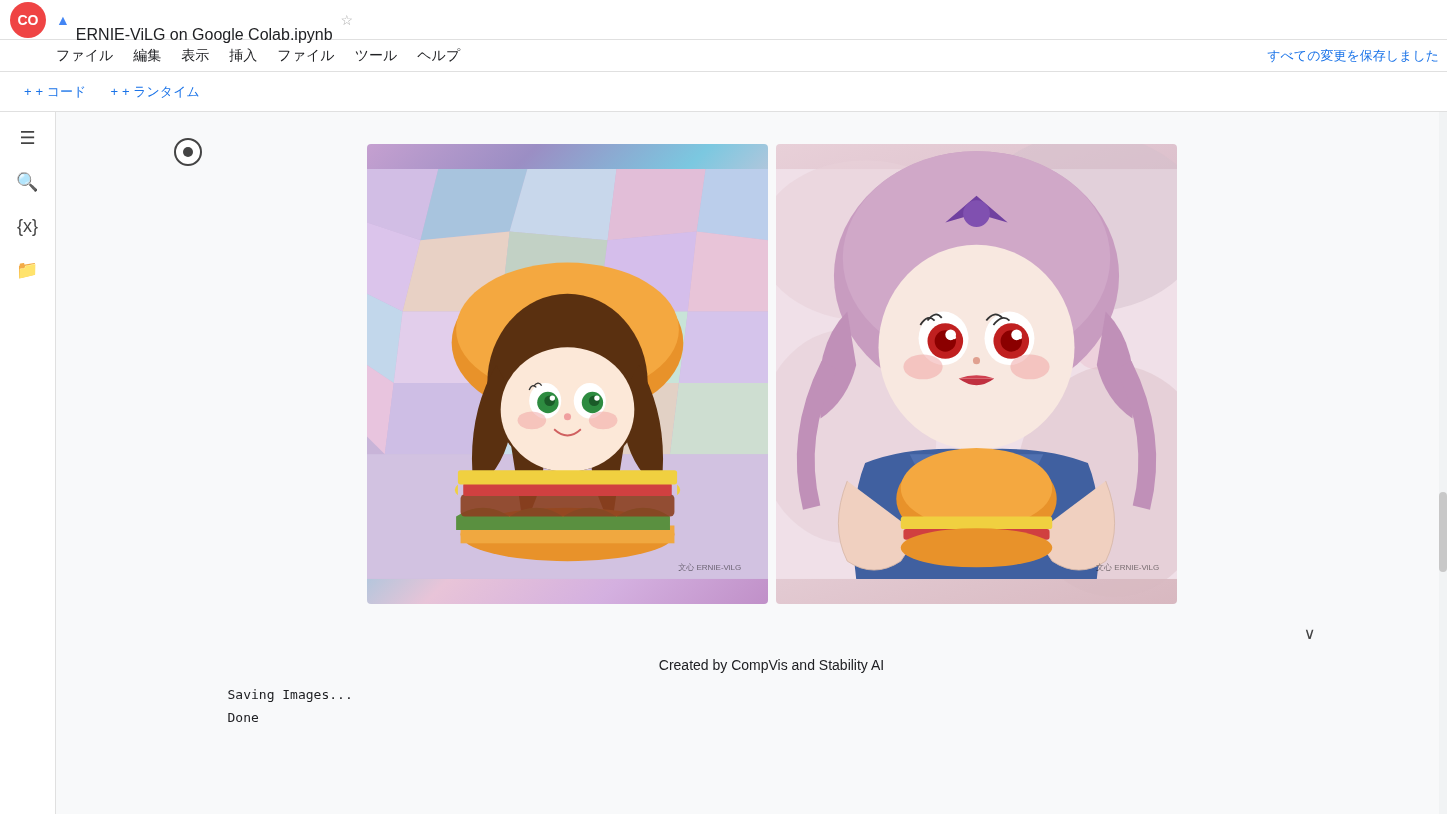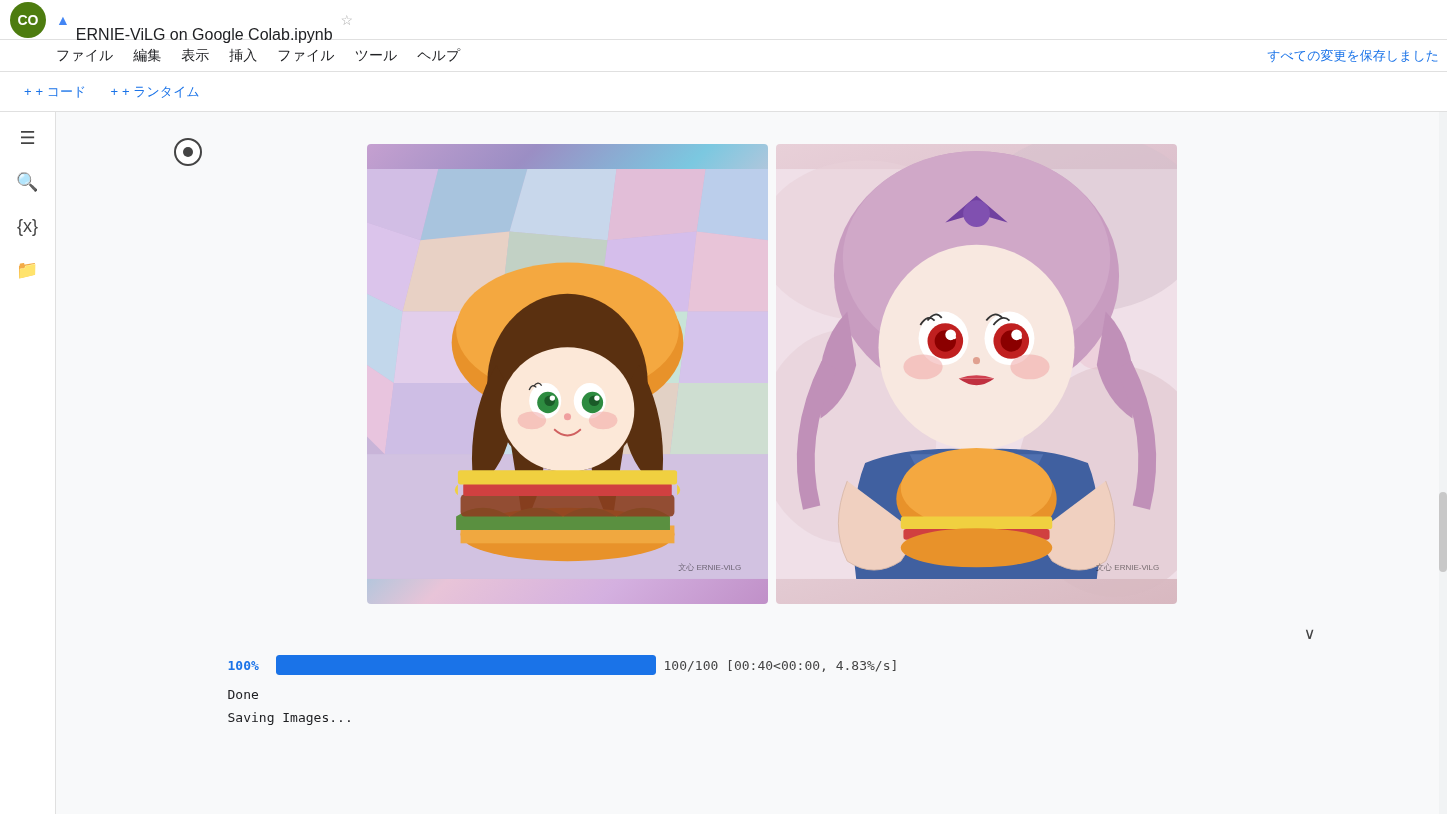--- a/index.html
+++ b/index.html
@@ -19,21 +19,21 @@
       height: 40px;
       display: flex;
       align-items: center;
       justify-content: center;
       margin-right: 8px;
     }
     .logo-circle {
       width: 36px;
       height: 36px;
       border-radius: 50%;
-      background: #4d7c0f;
+      background: #ef4444;
       display: flex;
       align-items: center;
       justify-content: center;
       color: #fff;
       font-weight: bold;
       font-size: 14px;
     }
     .file-icon {
       margin-right: 6px;
       color: #4285f4;
@@ -458,31 +458,25 @@
             </div>
 
           </div>
         </div>
 
         <div style="padding: 0 16px 8px 16px;">
           <div style="display: flex; justify-content: flex-end; padding: 4px 0;">
             <span style="cursor:pointer; color:#444; font-size:16px;">∨</span>
           </div>
 
-
-          <div class="progress-row">
-            <span class="progress-pct">100%</span>
-            <div class="progress-bar-container">
-              <div class="progress-bar-fill" style="width:100%;"></div>
-            </div>
-            <span class="progress-info">100/100 [00:40&lt;00:00, 4.83%/s]</span>
-          </div>
-
+          <div style="text-align:center; font-size:14px; color:#202124; padding: 10px 0;">Created by CompVis and Stability AI</div>
+
+
+          <div class="output-text">Saving Images...</div>
           <div class="output-text">Done</div>
-          <div class="output-text">Saving Images...</div>
         </div>
 
       </div>
     </div>
   </div>
 
   <div style="width:8px; background:#f1f3f4; position:relative;">
     <div style="position:absolute; top:380px; width:8px; height:80px; background:#c8c8c8; border-radius:4px;"></div>
   </div>
 

